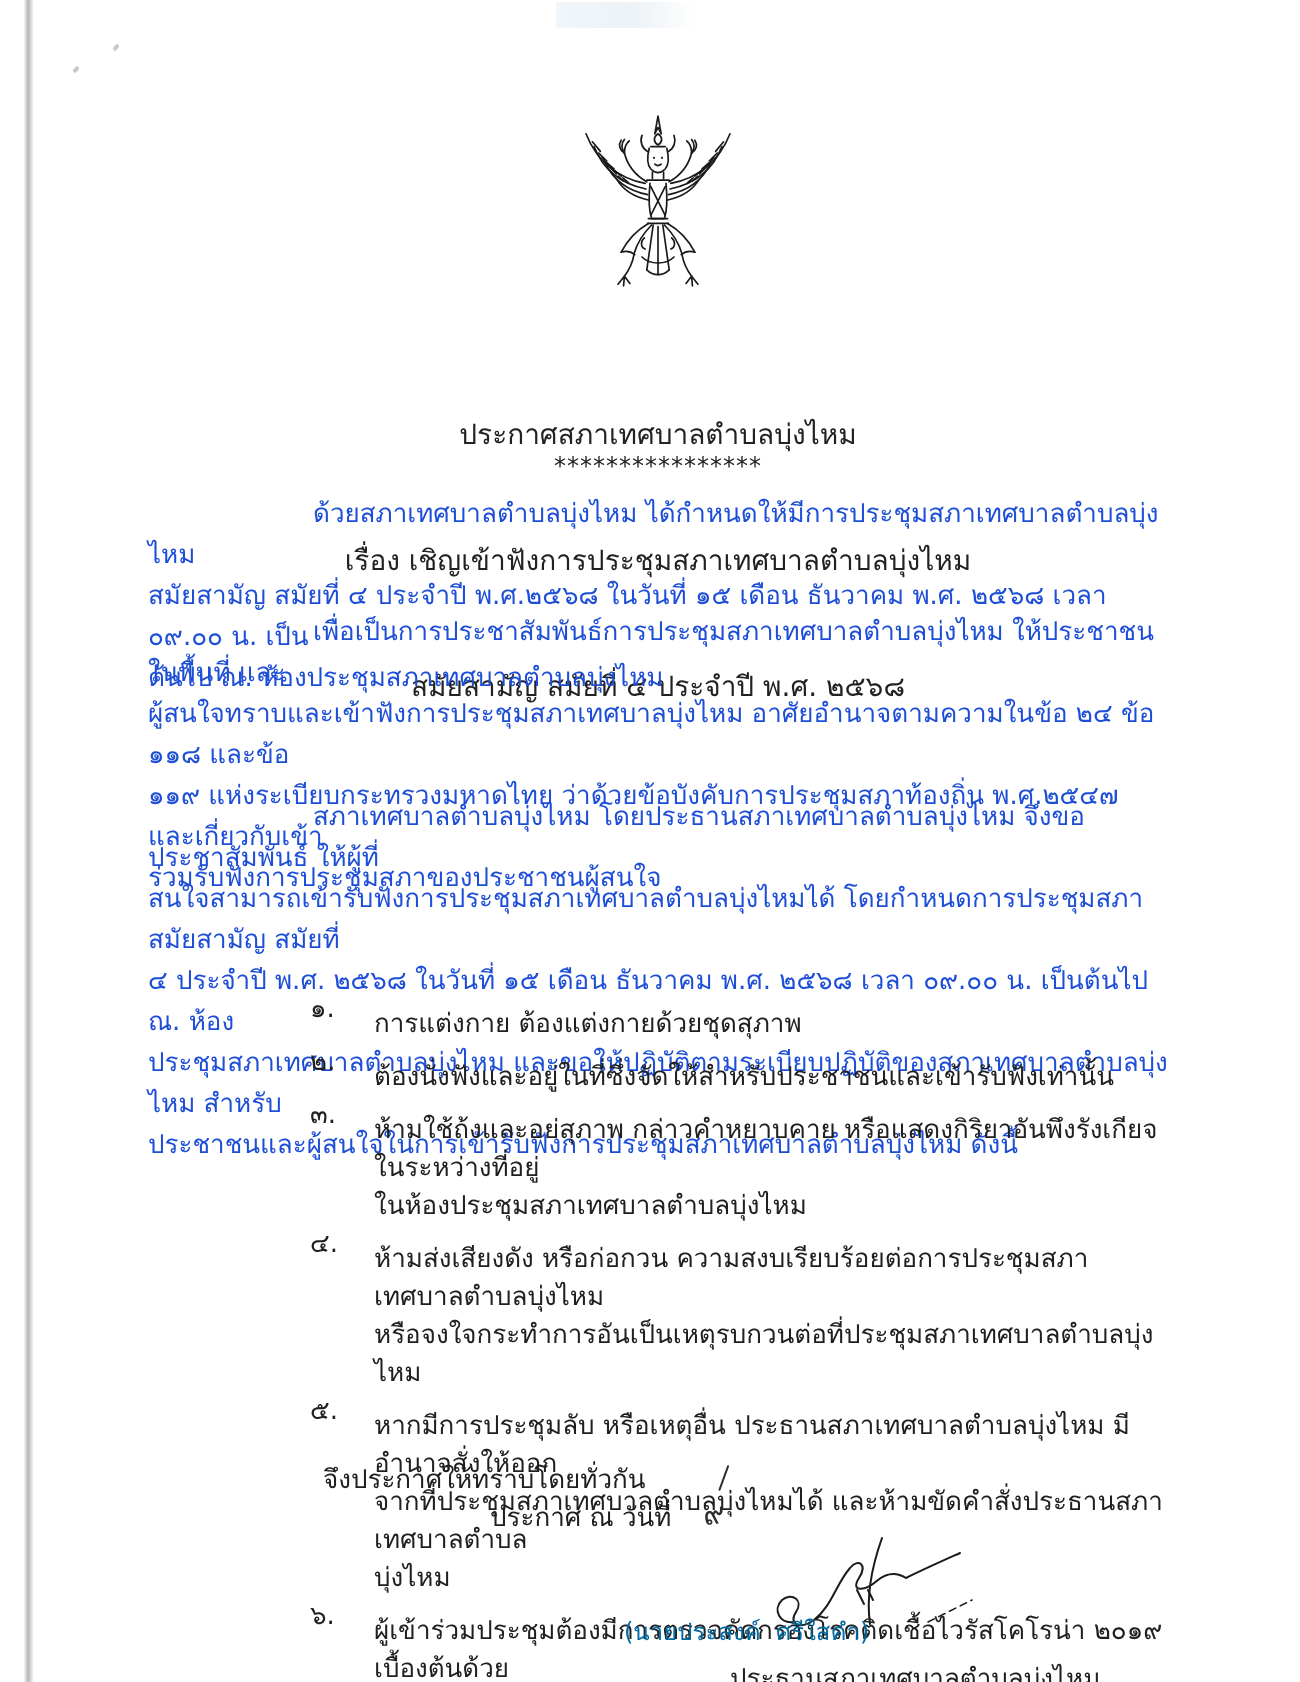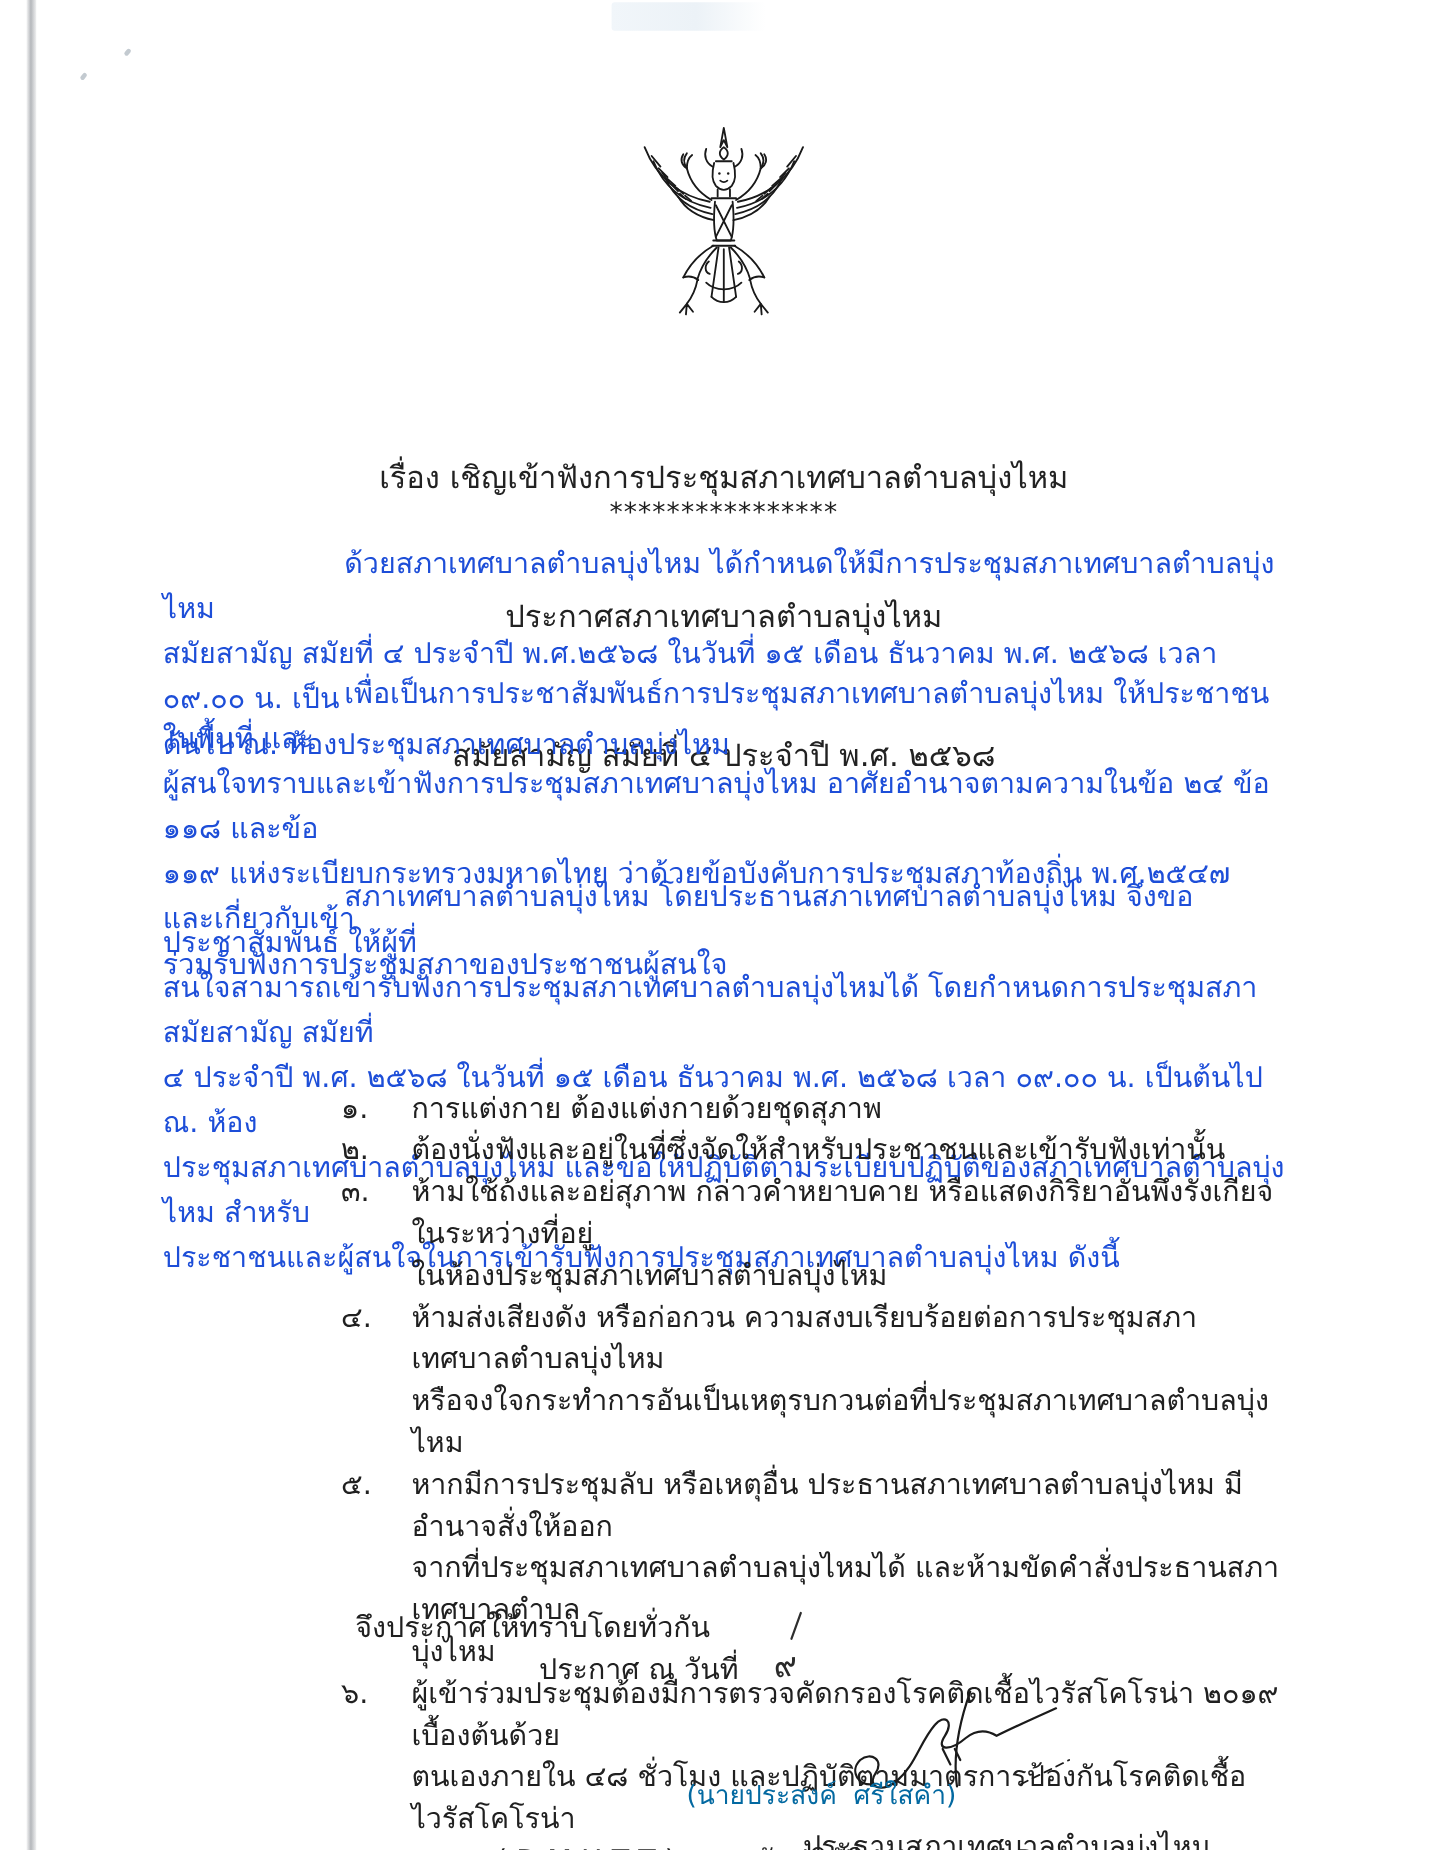--- a/index.html
+++ b/index.html
@@ -37,21 +37,21 @@
 
   .para{position:absolute;left:0;width:1020px;font-size:26px;line-height:41px;
     white-space:pre-line;text-indent:165px;color:#1d4ed8;}
   .p1{top:493px;}
   .p2{top:611px;}
   .p3{top:796px;}
 
   .rules{position:absolute;left:0;top:989px;width:1020px;font-size:26px;line-height:38px;color:#202020;}
   .rule{display:flex;margin-left:162px;}
   .rule-num{width:64px;flex:none;}
-  .rule-text{white-space:pre-line;}
+  .rule-text{white-space:pre-line;margin-top:15px;}
 
   .closing{position:absolute;left:175px;top:1458px;font-size:26px;color:#202020;white-space:pre;text-align:center;}
 
   .dateline{position:absolute;left:342px;top:1492px;font-size:26px;color:#202020;
     display:flex;align-items:baseline;gap:32px;white-space:pre;justify-content:space-between;}
   .hand-day{display:inline-block;position:relative;top:-2px;font-size:30px;color:#2b2b2b;
     transform:rotate(-7deg);}
   .hand-day::after{content:'';position:absolute;left:24px;top:-24px;width:2px;height:27px;
     background:#2e2e2e;transform:rotate(27deg);border-radius:2px;}
 
@@ -120,22 +120,22 @@
         <use href="#legL" transform="translate(220,0) scale(-1,1)"></use>
 
         <path d="M104 140 L96 196 M110 142 L110 202 M116 140 L124 196"></path>
         <path d="M96 196 C104 204 116 204 124 196"></path>
         <path d="M90 180 C100 190 120 190 130 180"></path>
         <path d="M93 156 C88 160 88 168 94 170 M127 156 C132 160 132 168 126 170"></path>
       </svg>
     </div>
 
     <div class="titles">
+      <div>ประกาศสภาเทศบาลตำบลบุ่งไหม</div>
       <div>เรื่อง เชิญเข้าฟังการประชุมสภาเทศบาลตำบลบุ่งไหม</div>
-      <div>ประกาศสภาเทศบาลตำบลบุ่งไหม</div>
       <div>สมัยสามัญ สมัยที่ ๔ ประจำปี พ.ศ. ๒๕๖๘</div>
     </div>
     <div class="stars">****************</div>
 
     <div class="para p1">ด้วยสภาเทศบาลตำบลบุ่งไหม ได้กำหนดให้มีการประชุมสภาเทศบาลตำบลบุ่งไหม
 สมัยสามัญ สมัยที่ ๔ ประจำปี พ.ศ.๒๕๖๘ ในวันที่ ๑๕ เดือน ธันวาคม พ.ศ. ๒๕๖๘ เวลา ๐๙.๐๐ น. เป็น
 ต้นไป  ณ. ห้องประชุมสภาเทศบาลตำบลบุ่งไหม</div>
     <div class="para p2">เพื่อเป็นการประชาสัมพันธ์การประชุมสภาเทศบาลตำบลบุ่งไหม ให้ประชาชนในพื้นที่ และ
 ผู้สนใจทราบและเข้าฟังการประชุมสภาเทศบาลบุ่งไหม อาศัยอำนาจตามความในข้อ ๒๔ ข้อ ๑๑๘ และข้อ
 ๑๑๙ แห่งระเบียบกระทรวงมหาดไทย ว่าด้วยข้อบังคับการประชุมสภาท้องถิ่น พ.ศ.๒๕๔๗ และเกี่ยวกับเข้า

